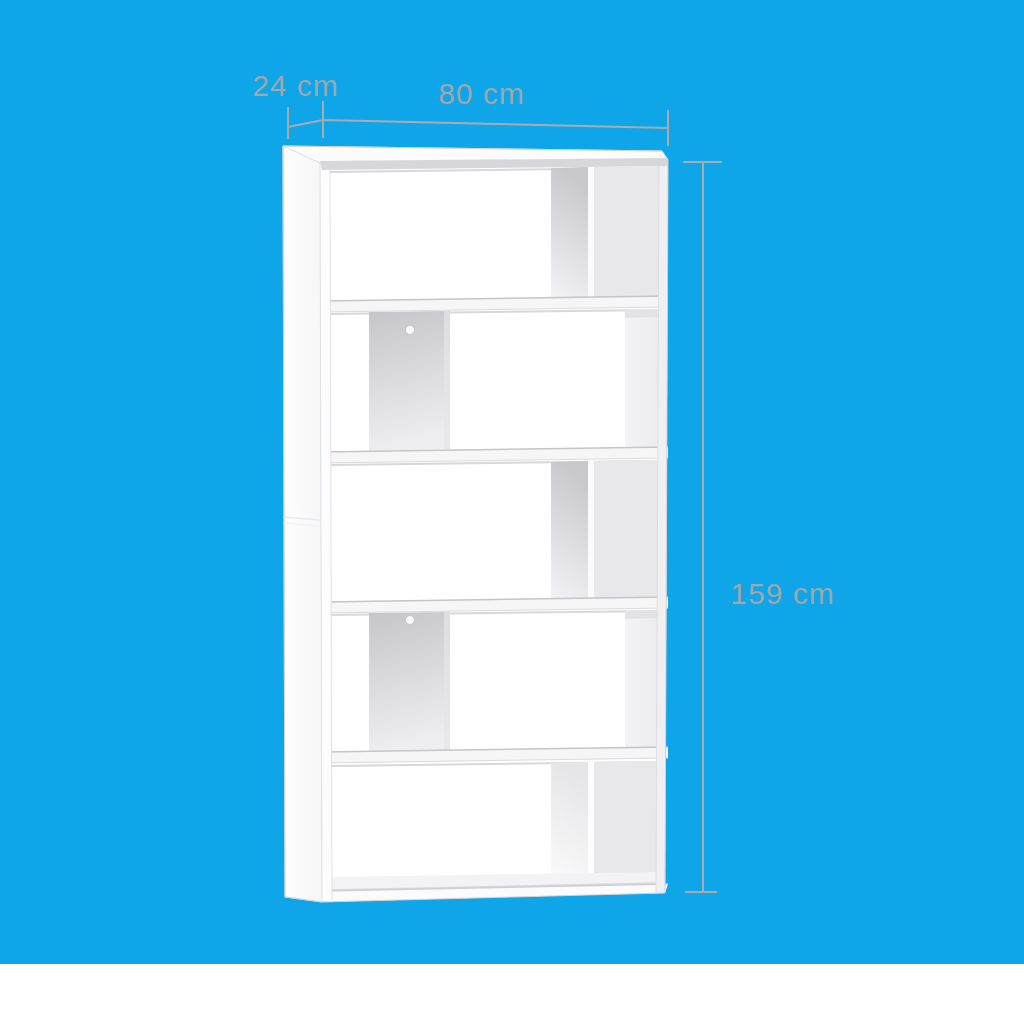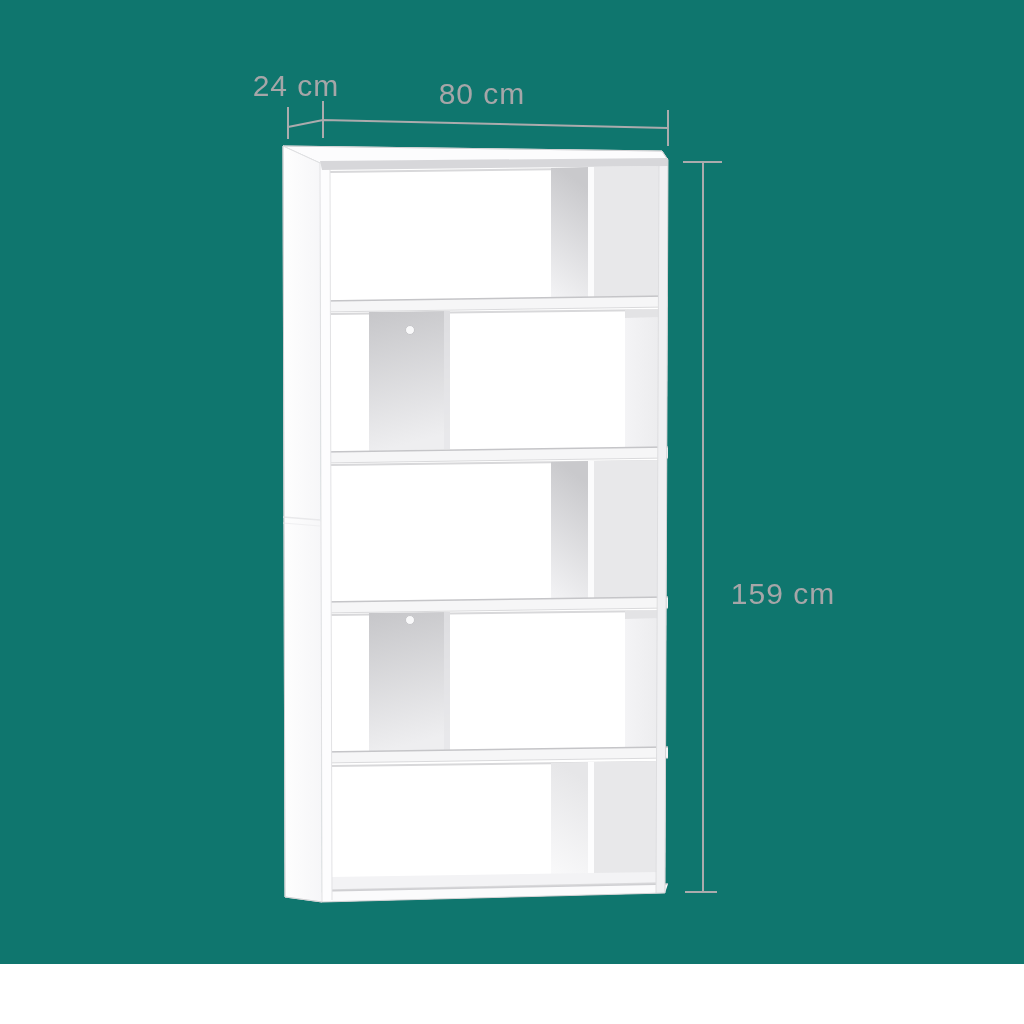--- a/index.html
+++ b/index.html
@@ -1,21 +1,21 @@
 <!DOCTYPE html>
 <html style="--background: #ffffff; --furniture_white: #fcfcfd; --back_panel_gray: #e8e8ea; --divider_shade_gray: #c9c9cc; --shelf_edge_gray: #d2d2d5; --dimension_line: #ababad; --dimension_text: #a6a6a8;"><head>
 <meta charset="utf-8">
 <style>
   html, body { margin: 0; padding: 0; background: #ffffff; }
   .canvas {
     position: relative;
     width: 1024px;
     height: 964px;
     margin: 0 auto;
-    background: #0f766e;
+    background: #0ea5e9;
     font-family: "Liberation Sans", sans-serif;
     overflow: hidden;
   }
   svg { display: block; }
   .dim-line {
     stroke: var(--dimension_line, #ababad);
     stroke-width: 2;
     fill: none;
     stroke-linecap: butt;
   }

